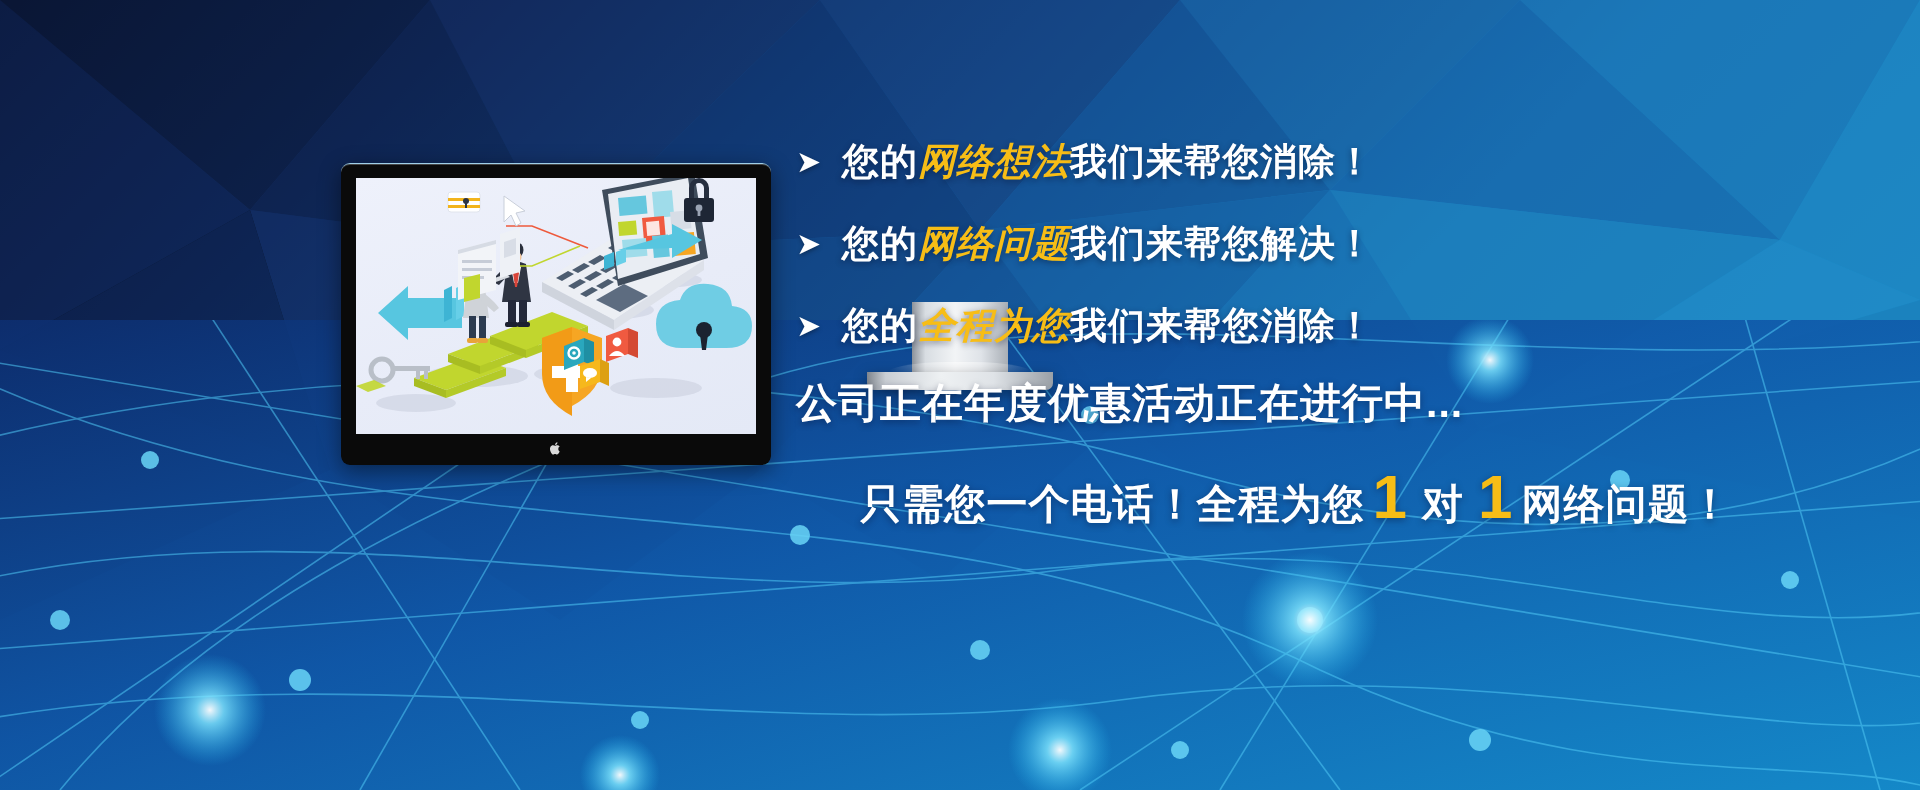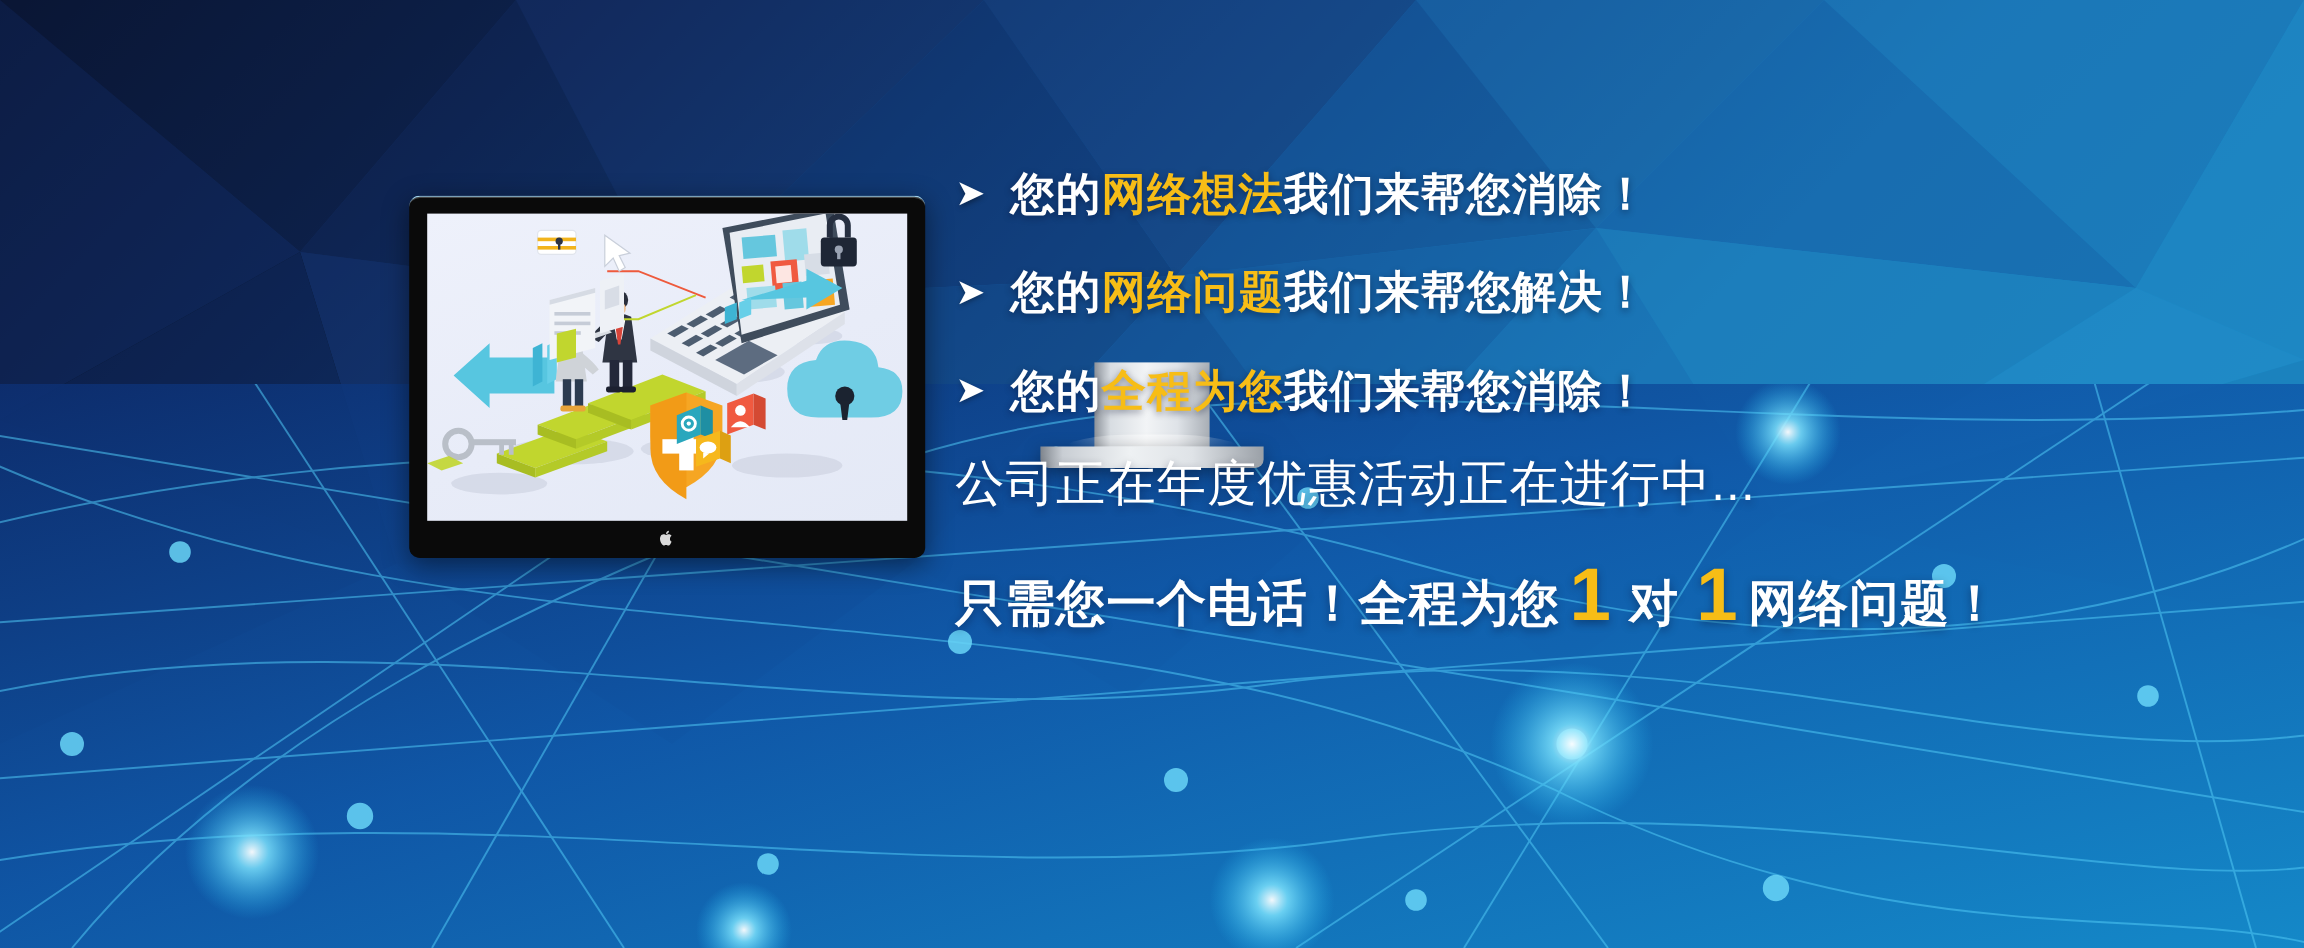--- a/index.html
+++ b/index.html
@@ -55,29 +55,29 @@
   #copy{position:absolute;left:796px;top:130px;width:1000px;}
   .bline{display:flex;align-items:center;height:64px;margin-bottom:18px;}
   .arrow{
     width:46px;flex:0 0 46px;color:#ffffff;font-size:30px;line-height:1;
     text-align:left;text-shadow:0 2px 4px rgba(0,0,0,.35);
   }
   .btext{
     font-size:37px;font-weight:bold;color:#ffffff;letter-spacing:1px;
     text-shadow:0 2px 6px rgba(0,10,40,.45);white-space:nowrap;
   }
-  .hl{color:#f7bd16;}
+  .hl{color:#f7bd16;font-style:italic;}
   .promo{
-    margin-top:16px;font-size:41px;font-weight:normal;color:#ffffff;letter-spacing:1px;
+    margin-top:16px;font-size:41px;font-weight:bold;color:#ffffff;letter-spacing:1px;
     text-shadow:0 2px 7px rgba(0,10,40,.40);white-space:nowrap;
   }
   .cta{
     margin-top:38px;font-size:41px;font-weight:bold;color:#ffffff;letter-spacing:1px;
     text-shadow:0 2px 7px rgba(0,10,40,.40);white-space:nowrap;
-    display:flex;align-items:baseline;
+    display:flex;align-items:baseline;justify-content:center;
   }
   .big1{
     color:#f7bd16;font-size:62px;font-weight:bold;line-height:.9;
     padding:0 8px;font-family:"Liberation Sans","DejaVu Sans",sans-serif;
   }
   .cta .mid{padding:0 6px;}
 </style>
 </head>
 <body>
 

